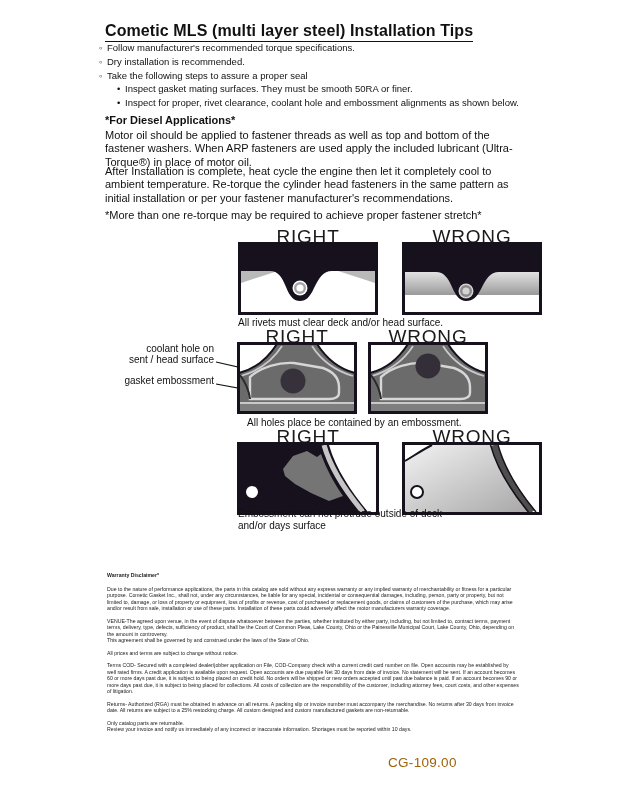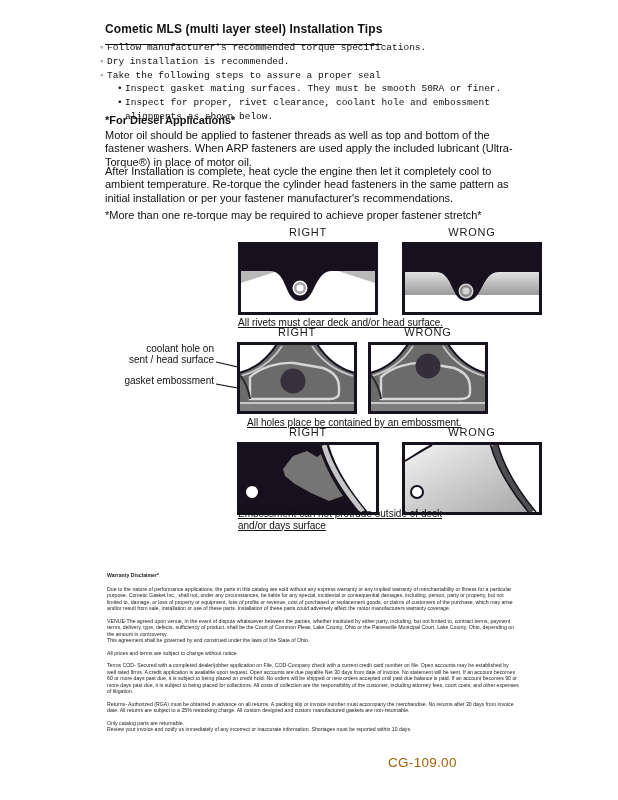--- a/index.html
+++ b/index.html
@@ -6,40 +6,40 @@
   .page {
     position:relative; width:618px; height:800px; margin:0 auto;
     background:#ffffff; color:#111;
     font-family:"Liberation Sans","DejaVu Sans",sans-serif;
     overflow:hidden;
   }
   .abs { position:absolute; }
 
   .doc-title {
     left:105px; top:22px;
-    font-size:12px; font-weight:bold;
-    border-bottom:1.6px solid #111; padding-bottom:8px;
+    font-size:16px; font-weight:bold;
+    border-bottom:1.6px solid #111; padding-bottom:1px;
     letter-spacing:0.1px;
   }
 
-  .bullets { left:99px; top:41px; width:430px; font-size:9.5px;font-family:Liberation Mono, monospace; }
+  .bullets { left:99px; top:41px; width:430px; font-size:9.5px; }
   .bullet-line { line-height:13.8px; padding-left:8px; position:relative; }
   .bullet-line::before {
     content:"◦"; position:absolute; left:0; top:0; font-size:9.5px;
   }
   .sub-bullet { margin-left:18px; padding-left:8px; position:relative; }
   .sub-bullet::before {
     content:"•"; position:absolute; left:0; top:0; font-size:9.5px;
   }
 
   .diesel-heading { left:105px; top:114px; font-size:11px; font-weight:bold; }
   .body-para { left:105px; width:424px; font-size:11px; line-height:13.4px; }
 
-  .fig-label { font-size:11px; letter-spacing:0.8px; text-align:center; color:#1a1a1a; }
-  .fig-caption { font-size:10px; line-height:11.5px; color:#111;text-decoration:underline; }
+  .fig-label { font-size:19px; letter-spacing:0.8px; text-align:center; color:#1a1a1a; }
+  .fig-caption { font-size:10px; line-height:11.5px; color:#111; }
 
   .side-label { font-size:10px; line-height:11px; text-align:right; color:#111; }
 
   .disclaimer { left:107px; top:572px; width:412px; font-size:5.2px; line-height:6.5px; color:#1c1c1c; }
   .disclaimer .d-head { font-weight:bold; margin-bottom:7px; }
   .disclaimer .d-para { margin-bottom:6px; }
   .disclaimer .d-para.tight { margin-bottom:0; }
 
   .page-code { left:388px; top:755px; font-size:13.5px; letter-spacing:0.3px; color:#a16207; }
 

